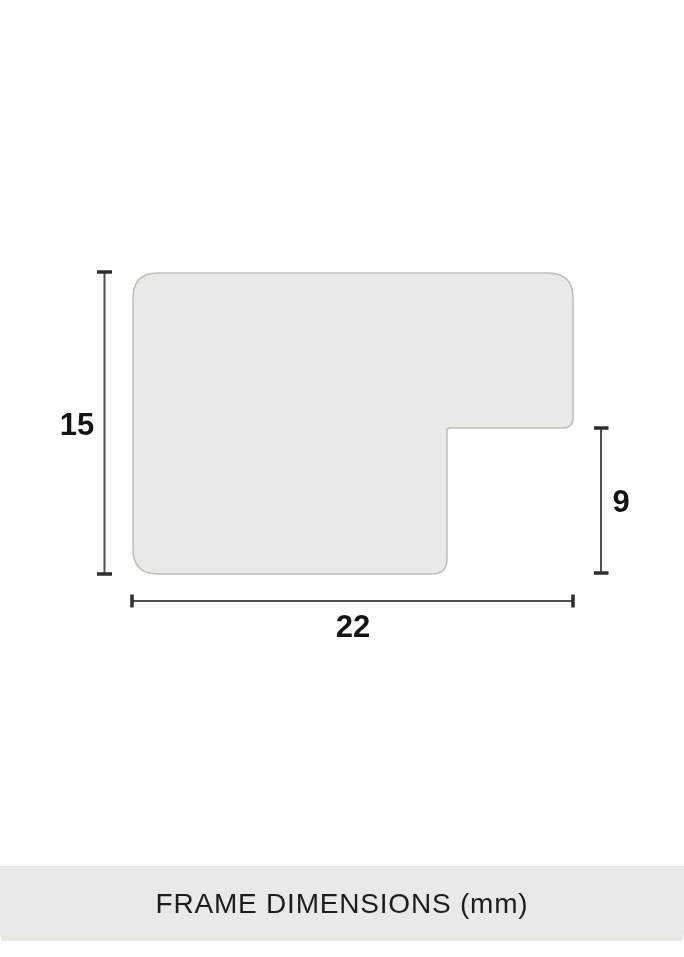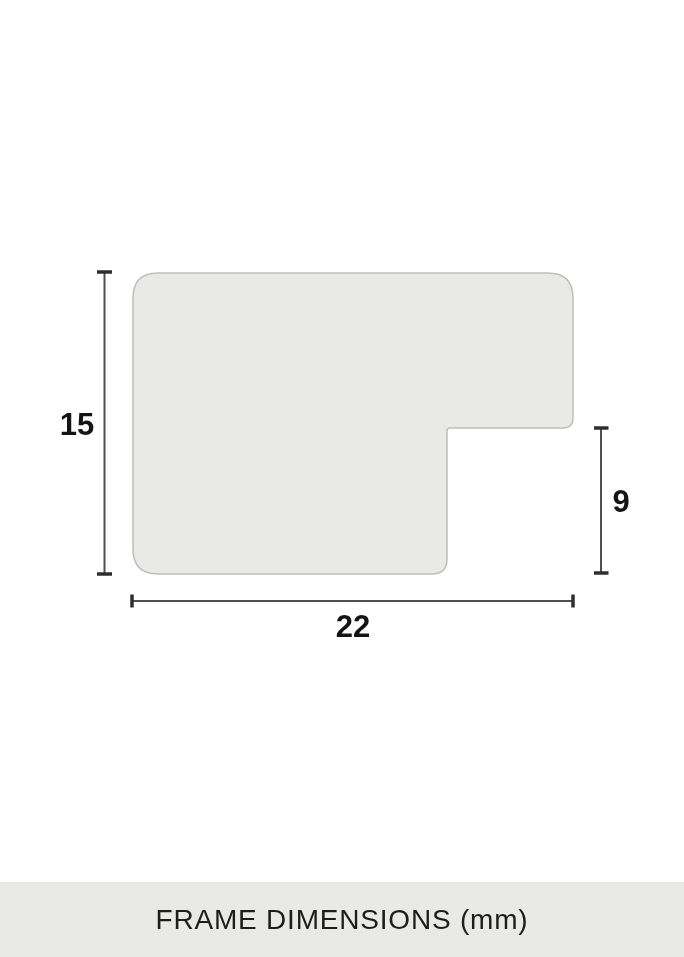--- a/index.html
+++ b/index.html
@@ -7,20 +7,21 @@
     padding: 0;
     background: var(--page-bg, #ffffff);
     font-family: "Liberation Sans", sans-serif;
   }
   .stage {
     position: relative;
     width: 684px;
     height: 957px;
     background: var(--page-bg, #ffffff);
     overflow: hidden;
+    border-radius: 25px;
   }
   .diagram-svg {
     display: block;
     width: 684px;
     height: 882px;
   }
   .shape {
     fill: var(--shape-fill, #e9e9e5);
     stroke: var(--shape-border, #bfbfba);
     stroke-width: 1.5;
@@ -38,21 +39,21 @@
   .dim-label {
     font-family: "Liberation Sans", sans-serif;
     font-weight: bold;
     font-size: 31px;
     fill: var(--label-text, #141414);
     text-anchor: middle;
   }
   .footer-bar {
     position: absolute;
     left: 0;
-    bottom: 0;
+    bottom: 16px;
     width: 684px;
     height: 75px;
     background: var(--footer-bg, #e9e9e5);
     display: flex;
     align-items: center;
     justify-content: center;
     box-sizing: border-box;
   }
   .footer-caption {
     font-family: "Liberation Sans", sans-serif;

